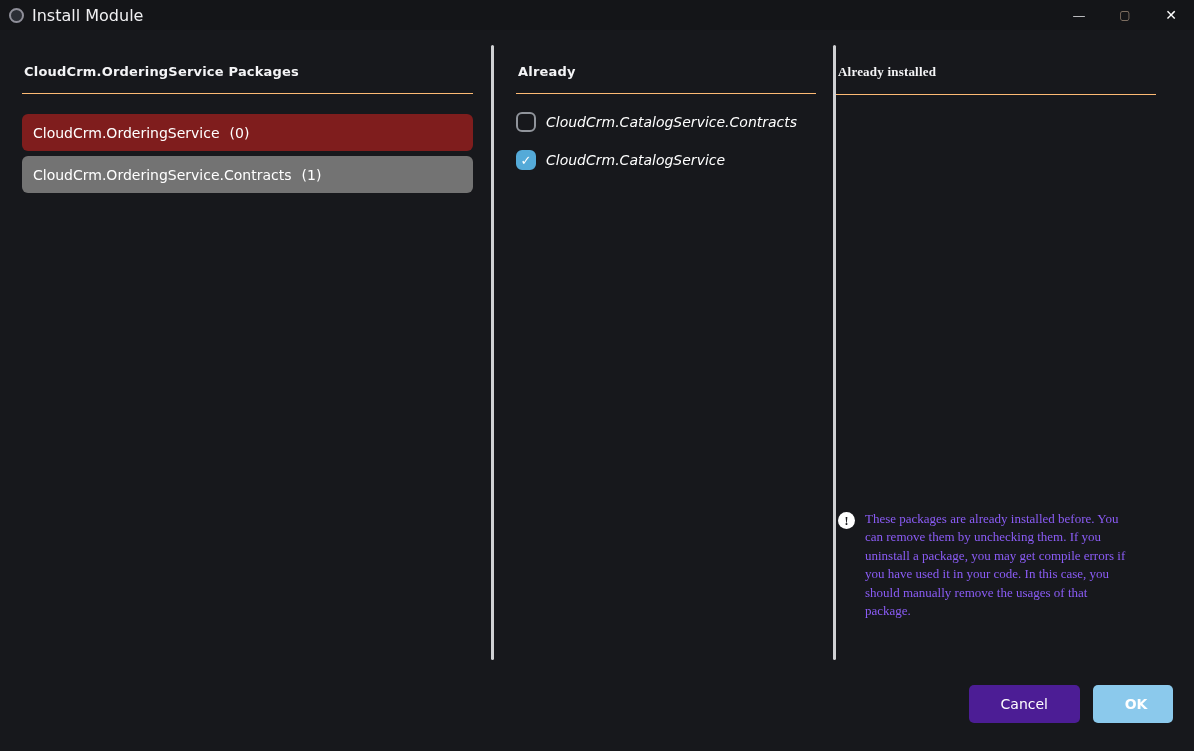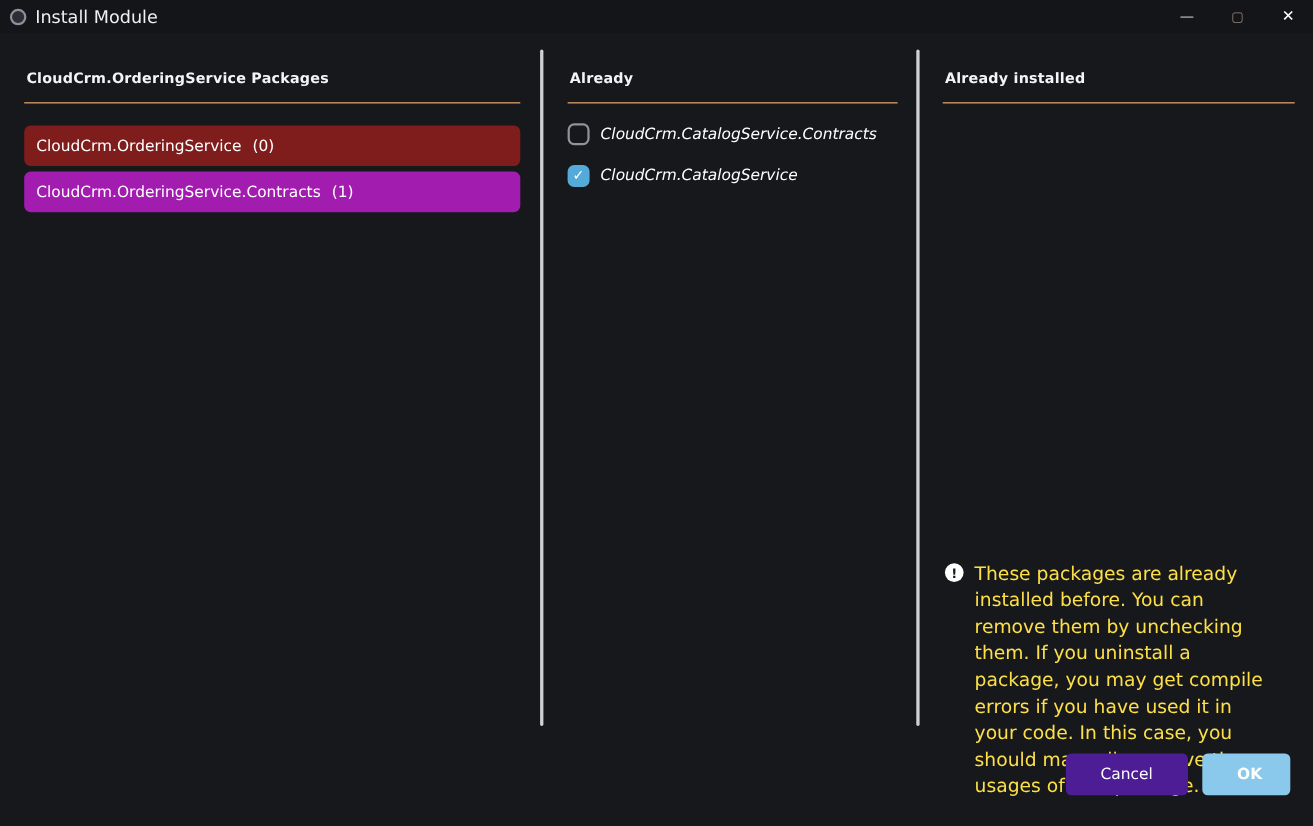--- a/index.html
+++ b/index.html
@@ -28,35 +28,35 @@
     color:#cfcfd3;font-size:13px;cursor:pointer;user-select:none;
   }
   .tb-btn.maxi{color:#9c8876;font-size:12px;}
   .tb-btn.close{color:#ffffff;font-size:14px;}
 
   
   .content{position:absolute;top:30px;left:0;right:0;bottom:0;}
   .col{position:absolute;top:28px;}
   .col-left{left:22px;width:451px;}
   .col-mid{left:516px;width:300px;}
-  .col-right{left:857px;width:320px;height:630px;}
+  .col-right{left:836px;width:320px;height:630px;font-family:Liberation Serif, serif;}
   .col h2{
     margin:0;font-size:13px;font-weight:700;color:#f4f4f6;
     letter-spacing:.2px;padding:6px 0 14px 2px;
     border-bottom:1px solid #fdba74;
   }
 
   
   .pkg-list{margin-top:20px;}
   .pkg-row{
     height:37px;border-radius:6px;display:flex;align-items:center;
     padding:0 11px;margin-bottom:5px;font-size:14px;color:#ffffff;
     background:#7f1d1d;cursor:pointer;
   }
-  .pkg-row.selected{background:#a21caf;}
+  .pkg-row.selected{background:#737373;}
   .pkg-count{margin-left:10px;}
 
   
   .chk-list{margin-top:4px;font-style:italic;}
   .chk-row{display:flex;align-items:center;gap:10px;margin-top:18px;color:#ffffff;font-size:14px;cursor:pointer;}
   .checkbox{
     width:20px;height:20px;border-radius:6px;box-sizing:border-box;
     border:2px solid #90949b;display:flex;align-items:center;justify-content:center;flex:none;
     background:transparent;
   }
@@ -64,21 +64,21 @@
   .checkbox.checked{background:#54aad8;border-color:#54aad8;}
   .checkbox.checked .mark{display:block;}
 
   
   .note{position:absolute;top:452px;left:2px;display:flex;gap:10px;width:300px;}
   .note-icon{
     width:17px;height:17px;border-radius:50%;background:#ffffff;color:#17181c;
     font-size:12px;font-weight:700;display:flex;align-items:center;justify-content:center;
     flex:none;margin-top:2px;line-height:1;
   }
-  .note-text{font-size:17px;color:#fde047;line-height:1.42;width:268px;}
+  .note-text{font-size:13px;color:#8b5cf6;line-height:1.42;width:268px;}
 
   
   .divider{position:absolute;width:3px;top:45px;height:615px;background:#cfd0d3;border-radius:2px;}
   .divider-1{left:491px;}
   .divider-2{left:833px;}
 
   
   .footer{position:absolute;right:21px;bottom:28px;display:flex;gap:13px;}
   .btn{
     height:38px;border:none;border-radius:5px;font-size:14px;

